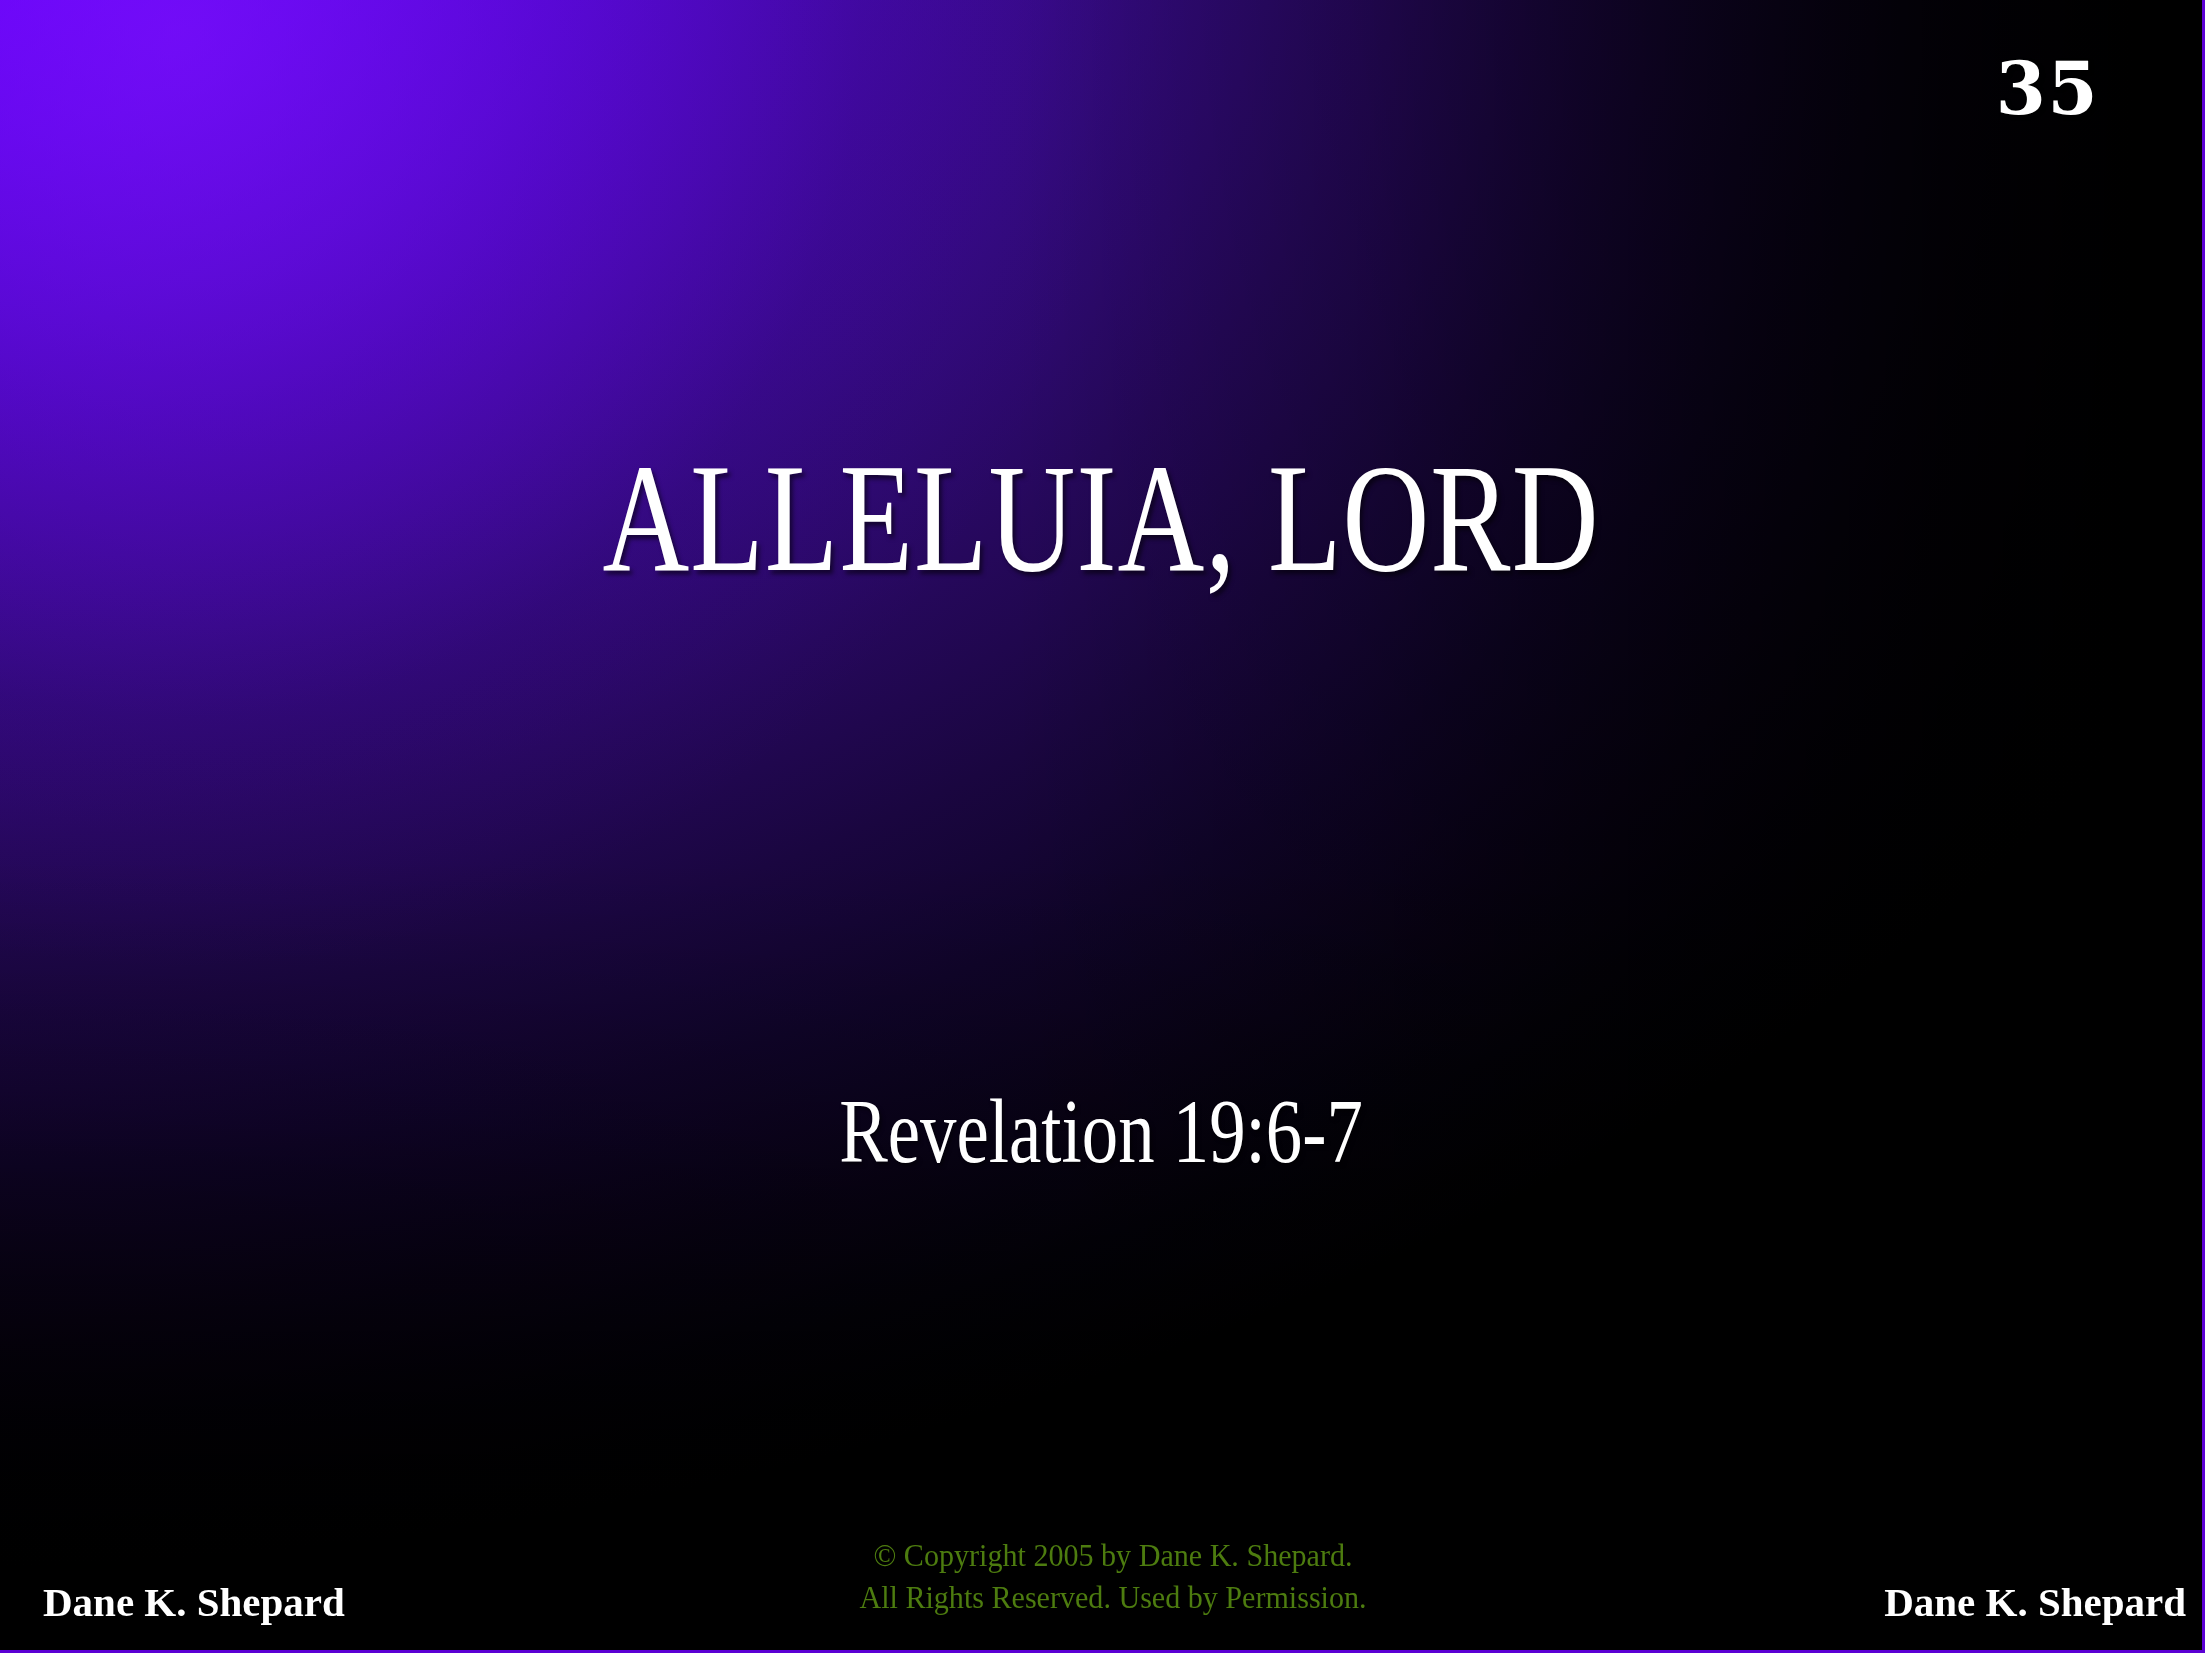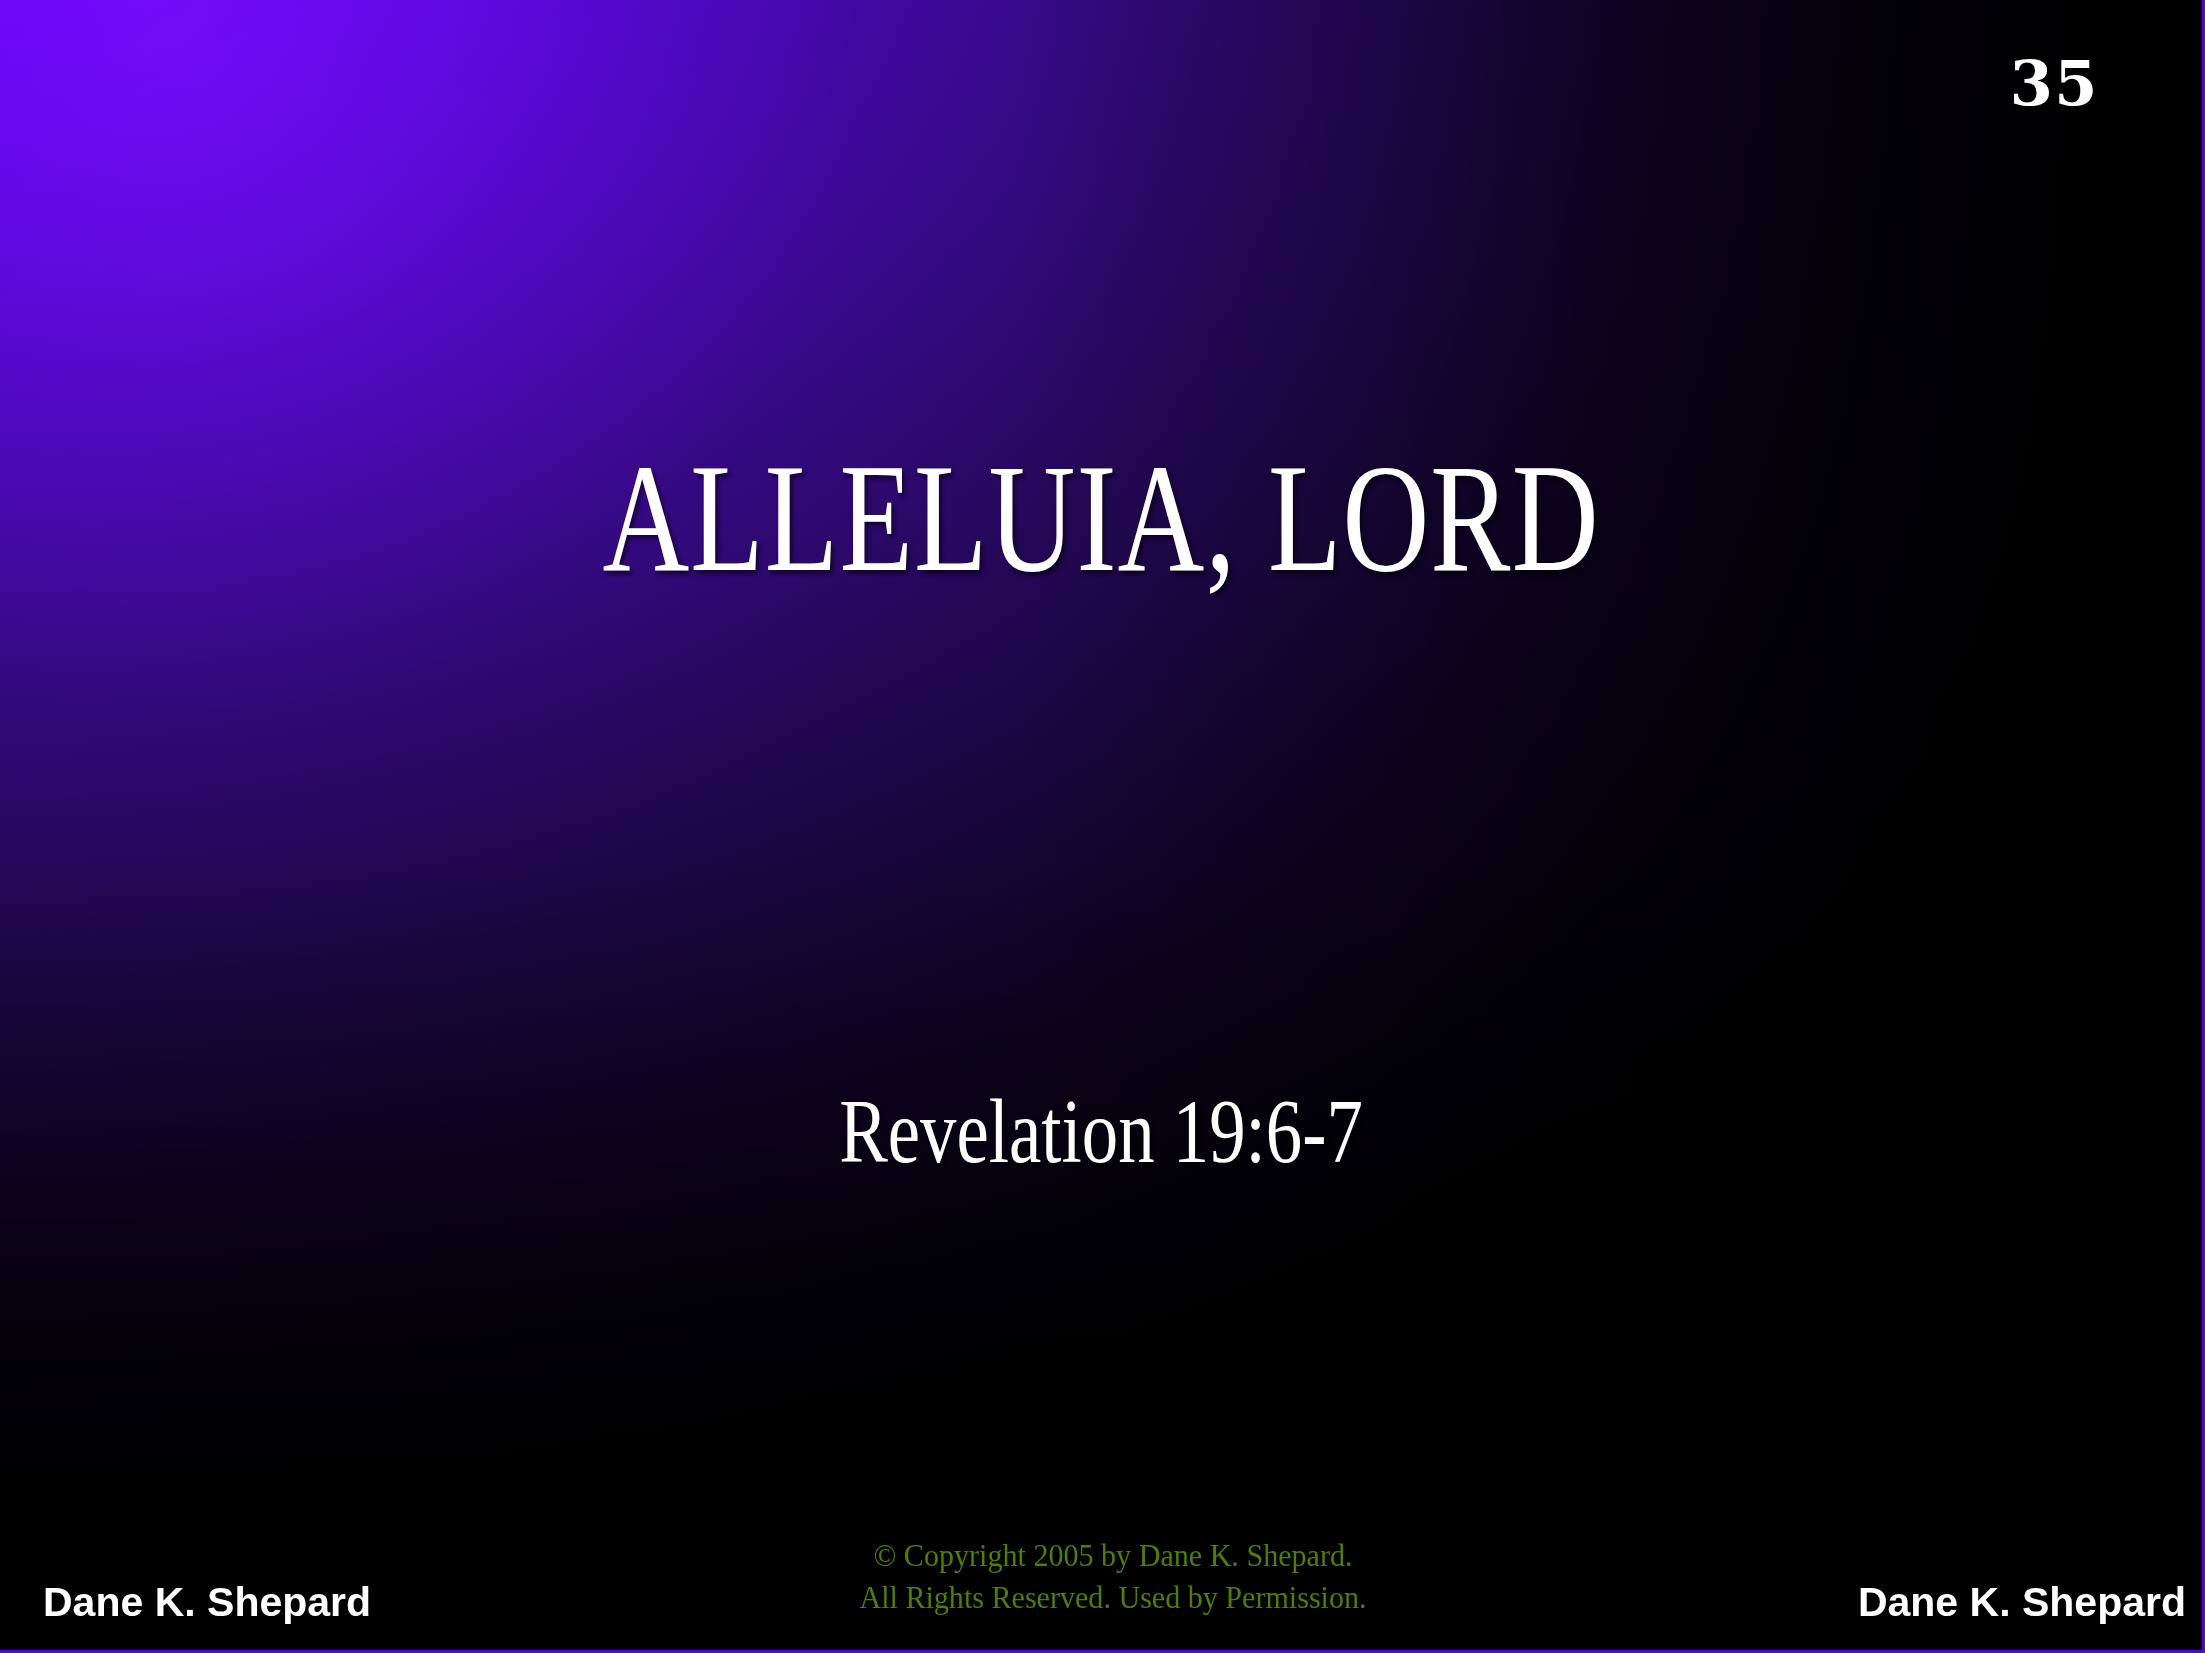--- a/index.html
+++ b/index.html
@@ -82,21 +82,21 @@
   }
 
   
   #page-number {
     position: absolute;
     top: 53px;
     right: 103px;
     color: #ffffff;
     font-family: "DejaVu Serif", "Liberation Serif", serif;
     font-weight: 700;
-    font-size: 62px;
+    font-size: 72px;
     line-height: 1;
     letter-spacing: 1.5px;
     text-shadow: 2.2px 2.2px 3.7px rgba(0,0,0,0.65);
   }
 
   
   #slide-title {
     position: absolute;
     top: 437px;
     left: 0;
@@ -171,21 +171,21 @@
     display: block;
     transform: scaleX(0.94);
     transform-origin: center center;
     white-space: nowrap;
   }
 
   .author-credit {
     position: absolute;
     bottom: 25px;
     color: #ffffff;
-    font-family: Liberation Sans, sans-serif;
+    font-family: Liberation Serif, serif;
     font-weight: 700;
     font-size: 41px;
     line-height: 1.1;
     white-space: nowrap;
   }
   #author-left  { left: 43px; }
   #author-right { right: 16px; }
 </style>
 </head>
 <body>

